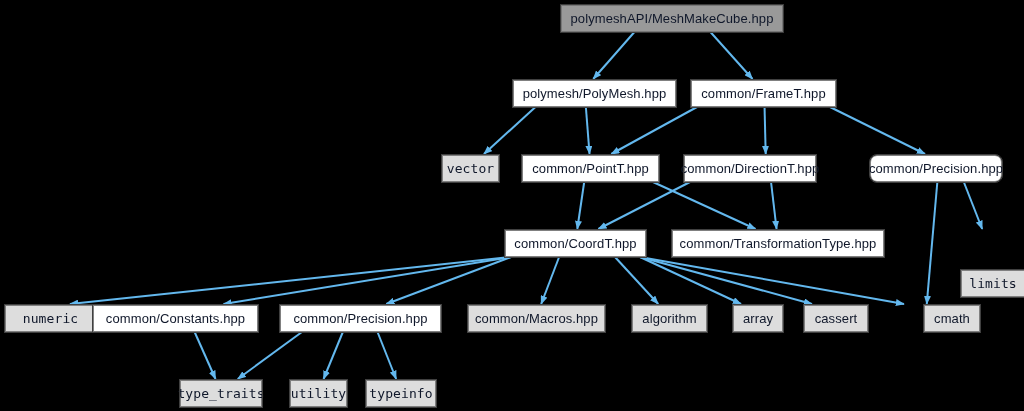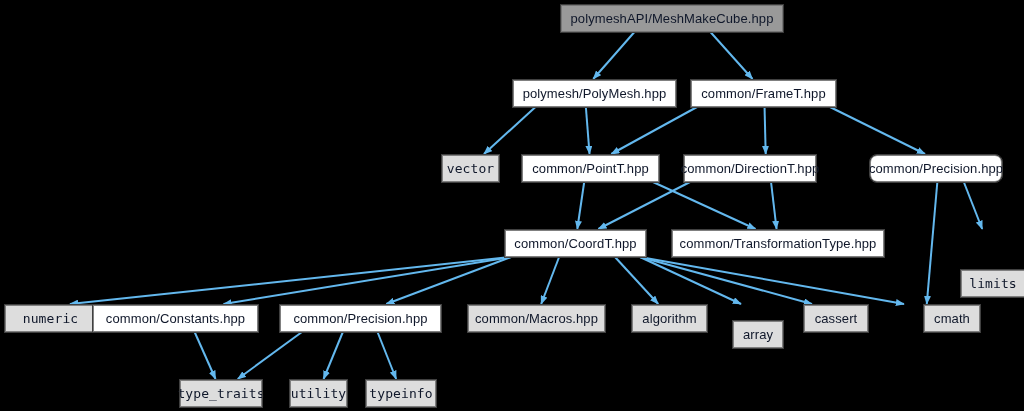--- a/index.html
+++ b/index.html
@@ -104,20 +104,20 @@
       <div class="node project" style="left: 684px; top: 155px; width: 132px; text-align: center;">common/DirectionT.hpp</div>
       <div class="node project" style="left: 870px; top: 155px; width: 132px; border-radius: 7px;">common/Precision.hpp</div>
       <div class="node project" style="left: 505px; top: 230px; width: 141px;">common/CoordT.hpp</div>
       <div class="node project" style="left: 672px; top: 230px; width: 212px;">common/TransformationType.hpp</div>
       <div class="node mono" style="left: 961px; top: 230px; width: 64px; margin-top: 40px;">limits</div>
       <div class="node mono" style="left: 5px; top: 305px; width: 91px;">numeric</div>
       <div class="node project" style="left: 93px; top: 305px; width: 165px;">common/Constants.hpp</div>
       <div class="node project" style="left: 280px; top: 305px; width: 161px;">common/Precision.hpp</div>
       <div class="node system" style="left: 468px; top: 305px; width: 137px;">common/Macros.hpp</div>
       <div class="node system" style="left: 632px; top: 305px; width: 75px;">algorithm</div>
-      <div class="node system" style="left: 733px; top: 305px; width: 50px; margin-top: 16px;">array</div>
+      <div class="node system" style="left: 733px; top: 305px; width: 50px;">array</div>
       <div class="node system" style="left: 804px; top: 305px; width: 64px;">cassert</div>
       <div class="node system" style="left: 896px; top: 305px; width: 56px; margin-left: 28px;">cmath</div>
       <div class="node mono" style="left: 180px; top: 380px; width: 82px;">type_traits</div>
       <div class="node mono" style="left: 290px; top: 380px; width: 57px;">utility</div>
       <div class="node mono" style="left: 366px; top: 380px; width: 70px;">typeinfo</div>
     </div>
 </div>
 
 </body></html>

